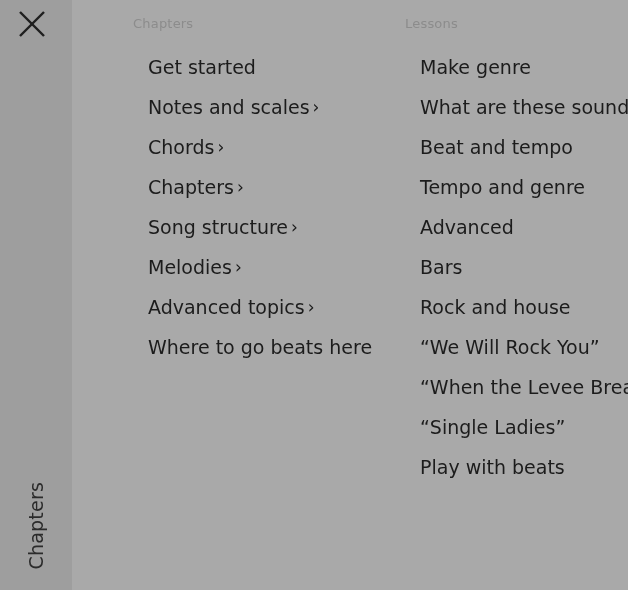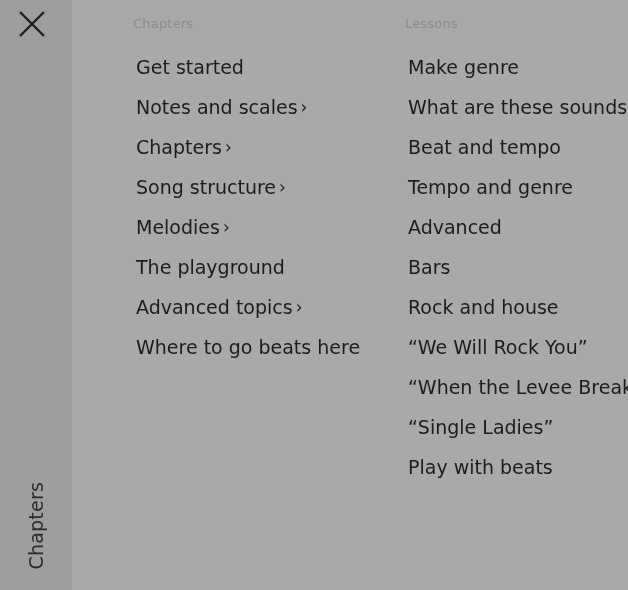--- a/index.html
+++ b/index.html
@@ -77,21 +77,21 @@
   }
   .col-head {
     font-size: 13px;
     color: #8c8c8c;
     margin: 0 0 17px 1px;
     line-height: 1;
     letter-spacing: 0.2px;
   }
   .menu-list {
     list-style: none;
-    margin: 4px;
+    margin: 16px;
     padding: 0;
   }
   .menu-item {
     font-size: 19px;
     line-height: 40px;
     height: 40px;
     color: #1c1c1c;
     white-space: nowrap;
     cursor: pointer;
   }
@@ -129,30 +129,30 @@
     <div class="col col-chapters">
       <div class="col-head">Chapters</div>
       <ul class="menu-list">
         <li class="menu-item">
           <span>Get started</span><span class="chev"></span>
         </li>
         <li class="menu-item">
           <span>Notes and scales</span><span class="chev">›</span>
         </li>
         <li class="menu-item">
+          <span>Chords</span><span class="chev">›</span>
+        </li>
+        <li class="menu-item">
           <span>Chapters</span><span class="chev">›</span>
         </li>
         <li class="menu-item">
           <span>Song structure</span><span class="chev">›</span>
         </li>
         <li class="menu-item">
           <span>Melodies</span><span class="chev">›</span>
-        </li>
-        <li class="menu-item">
-          <span>The playground</span><span class="chev"></span>
         </li>
         <li class="menu-item">
           <span>Advanced topics</span><span class="chev">›</span>
         </li>
         <li class="menu-item">
           <span>Where to go beats here</span><span class="chev"></span>
         </li>
       </ul>
     </div>
 

